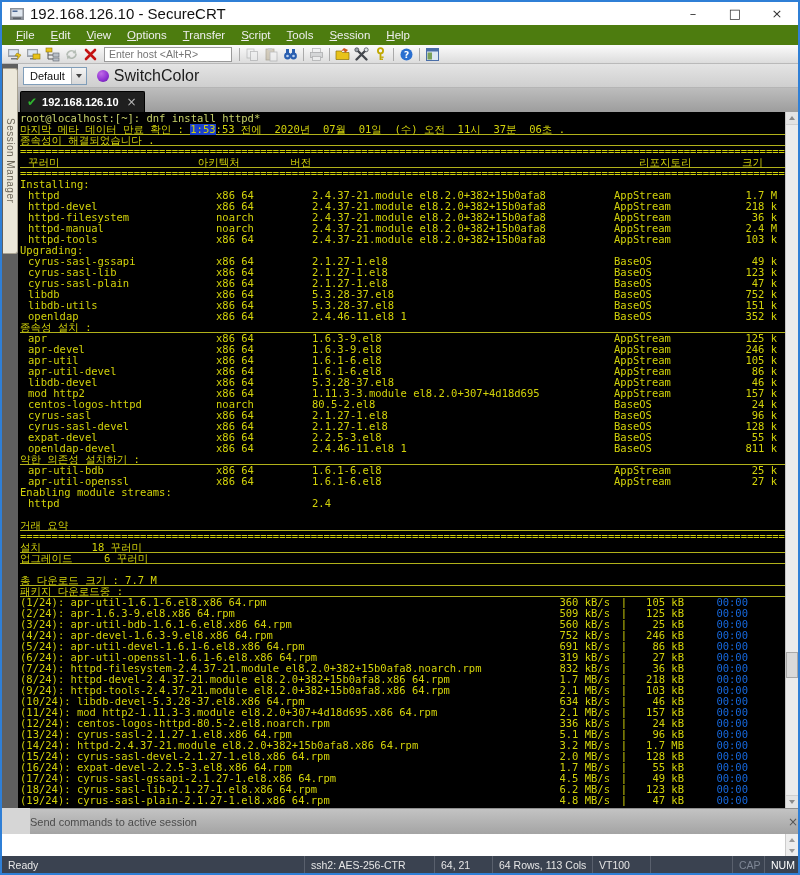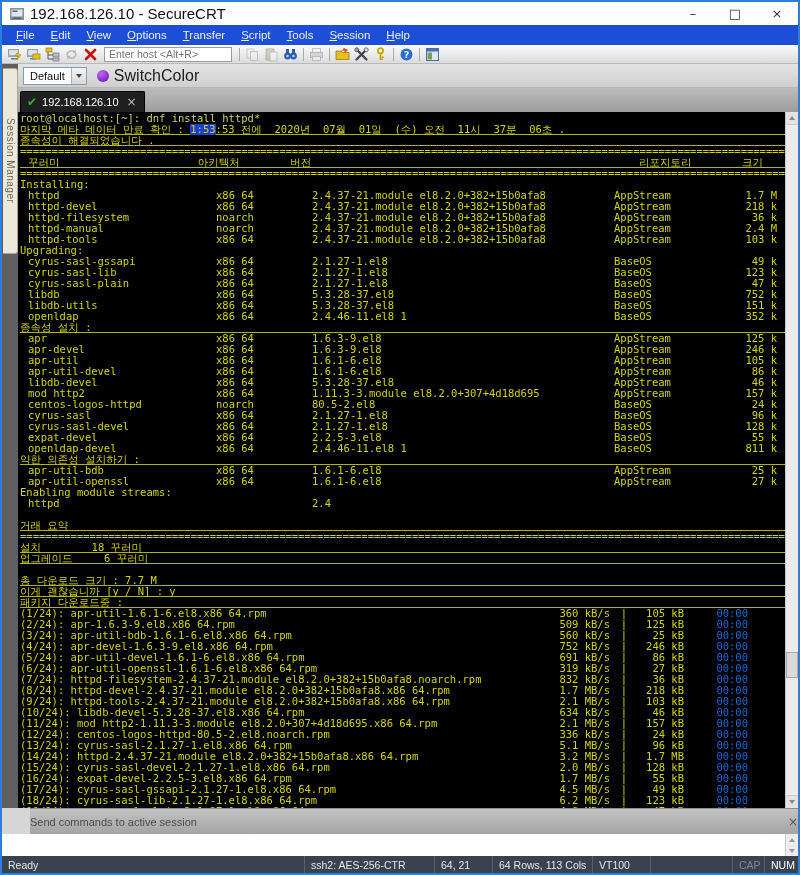--- a/index.html
+++ b/index.html
@@ -14,21 +14,21 @@
 
   
   .titlebar { height:23px; background:#ffffff; display:flex; align-items:center; flex:0 0 auto; }
   .app-icon { width:14px; height:12px; margin:0 6px 0 8px; }
   .title-text { font-size:15px; color:#111; flex:1; }
   .win-btns { display:flex; height:100%; }
   .win-btn { width:42px; height:100%; display:flex; align-items:center; justify-content:center;
              font-size:13px; color:#333; font-family:"DejaVu Sans", sans-serif; }
 
   
-  .menubar { height:20px; background:#1d4ed8; display:flex; align-items:center; padding-left:6px; flex:0 0 auto; }
+  .menubar { height:20px; background:#4d7c0f; display:flex; align-items:center; padding-left:6px; flex:0 0 auto; }
   .menu-item { color:#efefef; font-size:11.5px; padding:0 8px; line-height:20px; }
   .menu-item::first-letter { text-decoration:underline; }
 
   
   .toolbar1 { height:19px; background:linear-gradient(#fbfbfb,#dcdcdc); border-bottom:1px solid #b9b9b9;
               display:flex; align-items:center; padding-left:3px; flex:0 0 auto; }
   .tb-btn { width:19px; height:17px; display:flex; align-items:center; justify-content:center; }
   .tb-btn.disabled { opacity:.45; filter:grayscale(60%); }
   .tb-sep { width:1px; height:13px; background:#aaa; margin:0 3px; }
   .host-input { width:128px; height:15px; font-size:10.5px; color:#8a8a8a; border:1px solid #9a9a9a;
@@ -54,21 +54,21 @@
   .switchcolor { display:flex; align-items:center; margin-left:10px; }
   .purple-dot { width:12px; height:12px; border-radius:50%;
                 background:radial-gradient(circle at 35% 30%, #c06ae8, #8c2fd0 60%, #5c1a9a); margin-right:5px; }
   .switchcolor-label { font-size:16px; color:#1c1c1c; }
 
   
   .tabbar { height:24px; background:linear-gradient(#bdbdbd,#9d9d9d); display:flex; align-items:flex-end; padding-left:2px; flex:0 0 auto; }
   .tab { height:21px; background:#1f1f1f; border:1px solid #000; border-bottom:none; border-radius:2px 2px 0 0;
          display:flex; align-items:center; padding:0 7px 0 6px; }
   .tab-check { color:#2fb52f; font-size:12px; margin-right:5px; font-family:"DejaVu Sans",sans-serif; }
-  .tab-label { color:#fff; font-size:11px; font-weight:normal; margin-right:8px; }
+  .tab-label { color:#fff; font-size:11px; font-weight:bold; margin-right:8px; }
   .tab-close { color:#b9b9b9; font-size:12px; font-family:"DejaVu Sans",sans-serif; line-height:10px; }
 
   
   .term-wrap { flex:1; display:flex; min-height:0; }
   .terminal { flex:1; background:#000; color:#d2d20a; font-family:"DejaVu Sans Mono", monospace;
               font-size:10.5px; padding:1px 0 0 2px; overflow:hidden; }
   .tl { height:11px; line-height:11px; white-space:pre; overflow:hidden; }
   .tl.prompt { color:#c8d26a; }
   .tl.uline { box-shadow:inset 0 -1px 0 rgba(208,208,30,.85); }
   .tl .hl { background:#1a40cc; }
@@ -321,21 +321,20 @@
           <div class="tl prow"><span class="p-name">apr-util-openssl</span><span class="p-arch">x86_64</span><span class="p-ver">1.6.1-6.el8</span><span class="p-repo">AppStream</span><span class="p-size">27 k</span></div>
           <div class="tl">Enabling module streams:</div>
           <div class="tl prow"><span class="p-name">httpd</span><span class="p-arch"></span><span class="p-ver">2.4</span><span class="p-repo"></span><span class="p-size"></span></div>
           <div class="tl">&nbsp;</div>
           <div class="tl uline">거래 요약</div>
           <div class="tl sep">==================================================================================================================================</div>
           <div class="tl uline">설치        18 꾸러미</div>
           <div class="tl uline">업그레이드     6 꾸러미</div>
           <div class="tl">&nbsp;</div>
           <div class="tl uline">총 다운로드 크기 : 7.7 M</div>
-          <div class="tl uline">이게 괜찮습니까 [y / N] : y</div>
           <div class="tl uline">패키지 다운로드중 :</div>
           <div class="tl drow"><span class="d-file">(1/24): apr-util-1.6.1-6.el8.x86_64.rpm</span><span class="d-speed">360 kB/s</span><span class="d-bar">|</span><span class="d-size">105 kB</span><span class="d-time">00:00</span></div>
           <div class="tl drow"><span class="d-file">(2/24): apr-1.6.3-9.el8.x86_64.rpm</span><span class="d-speed">509 kB/s</span><span class="d-bar">|</span><span class="d-size">125 kB</span><span class="d-time">00:00</span></div>
           <div class="tl drow"><span class="d-file">(3/24): apr-util-bdb-1.6.1-6.el8.x86_64.rpm</span><span class="d-speed">560 kB/s</span><span class="d-bar">|</span><span class="d-size">25 kB</span><span class="d-time">00:00</span></div>
           <div class="tl drow"><span class="d-file">(4/24): apr-devel-1.6.3-9.el8.x86_64.rpm</span><span class="d-speed">752 kB/s</span><span class="d-bar">|</span><span class="d-size">246 kB</span><span class="d-time">00:00</span></div>
           <div class="tl drow"><span class="d-file">(5/24): apr-util-devel-1.6.1-6.el8.x86_64.rpm</span><span class="d-speed">691 kB/s</span><span class="d-bar">|</span><span class="d-size">86 kB</span><span class="d-time">00:00</span></div>
           <div class="tl drow"><span class="d-file">(6/24): apr-util-openssl-1.6.1-6.el8.x86_64.rpm</span><span class="d-speed">319 kB/s</span><span class="d-bar">|</span><span class="d-size">27 kB</span><span class="d-time">00:00</span></div>
           <div class="tl drow"><span class="d-file">(7/24): httpd-filesystem-2.4.37-21.module_el8.2.0+382+15b0afa8.noarch.rpm</span><span class="d-speed">832 kB/s</span><span class="d-bar">|</span><span class="d-size">36 kB</span><span class="d-time">00:00</span></div>
           <div class="tl drow"><span class="d-file">(8/24): httpd-devel-2.4.37-21.module_el8.2.0+382+15b0afa8.x86_64.rpm</span><span class="d-speed">1.7 MB/s</span><span class="d-bar">|</span><span class="d-size">218 kB</span><span class="d-time">00:00</span></div>
           <div class="tl drow"><span class="d-file">(9/24): httpd-tools-2.4.37-21.module_el8.2.0+382+15b0afa8.x86_64.rpm</span><span class="d-speed">2.1 MB/s</span><span class="d-bar">|</span><span class="d-size">103 kB</span><span class="d-time">00:00</span></div>

